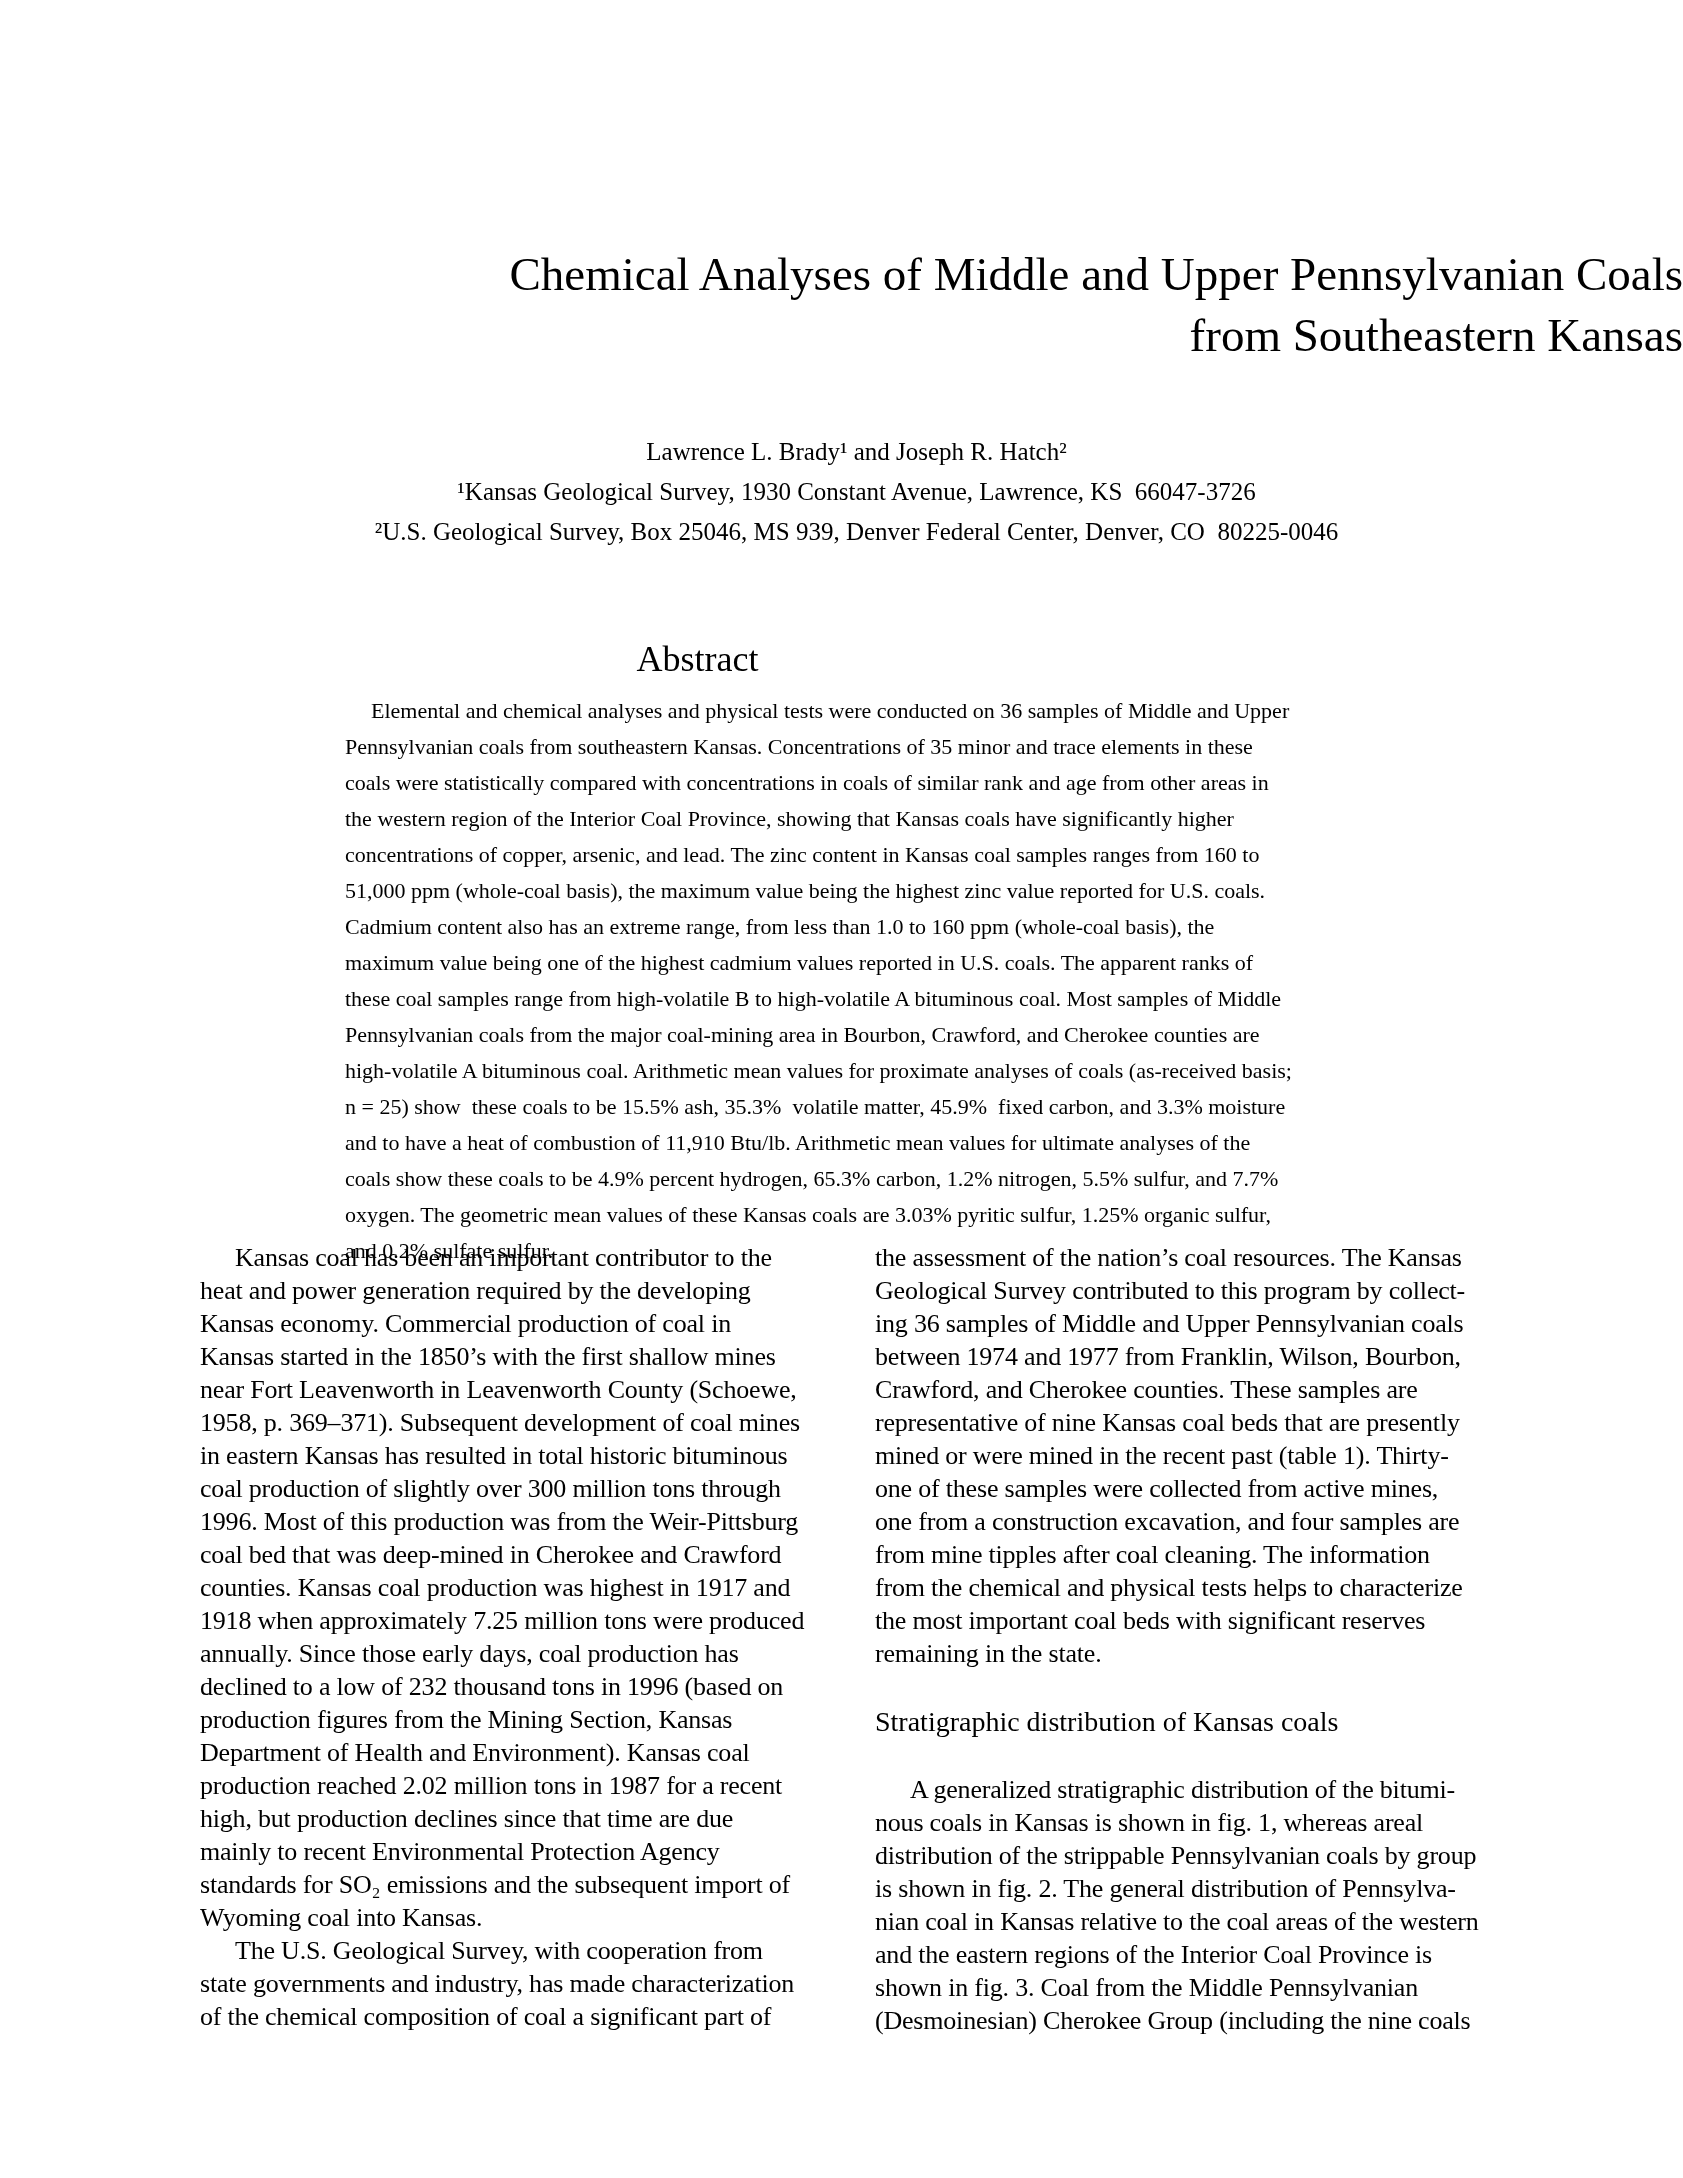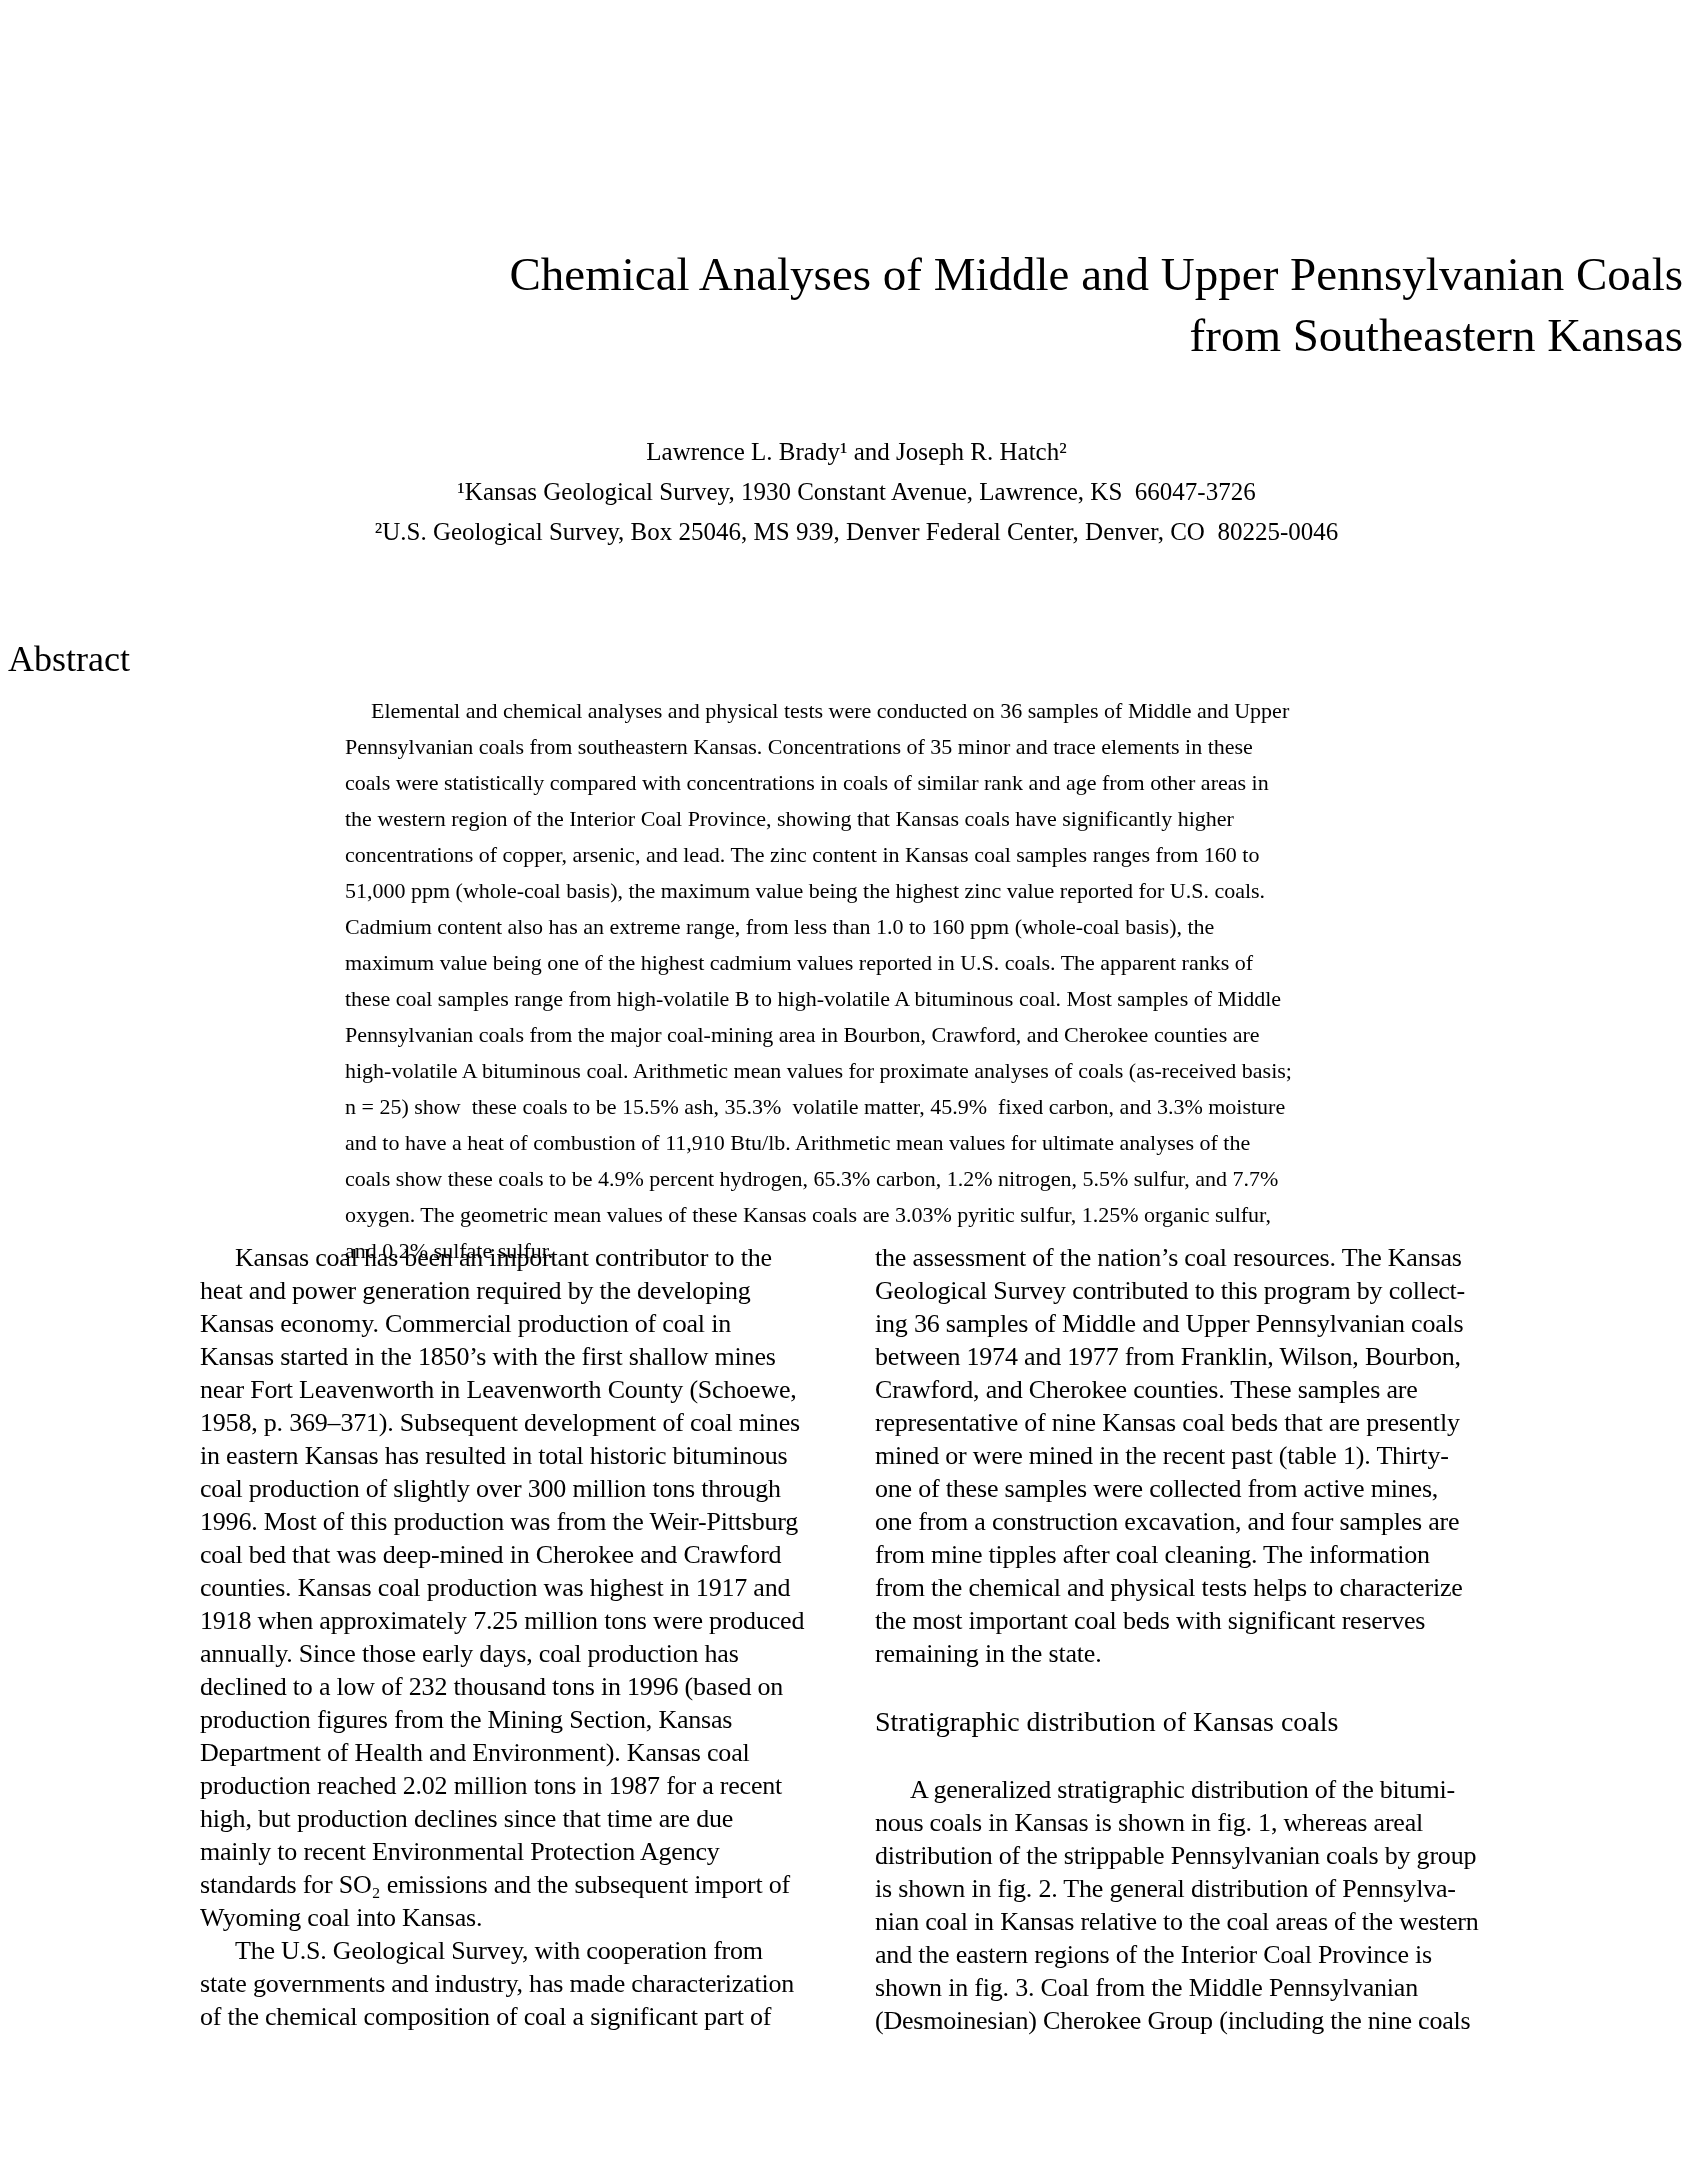--- a/index.html
+++ b/index.html
@@ -31,24 +31,23 @@
     font-size: 25px;
     line-height: 40px;
     margin-left: 15px;
   }
   .byline-block div { white-space: pre; }
   .abstract-heading {
     position: absolute;
     top: 639px;
     left: 0;
     width: 1395px;
-    text-align: left;
+    text-align: center;
     font-size: 36px;
     line-height: 41px;
-    margin-left: 8px;
   }
   .abstract-body {
     position: absolute;
     top: 693px;
     left: 345px;
     width: 1071px;
     font-size: 22px;
     line-height: 36px;
     white-space: pre;
     text-indent: 26px;

